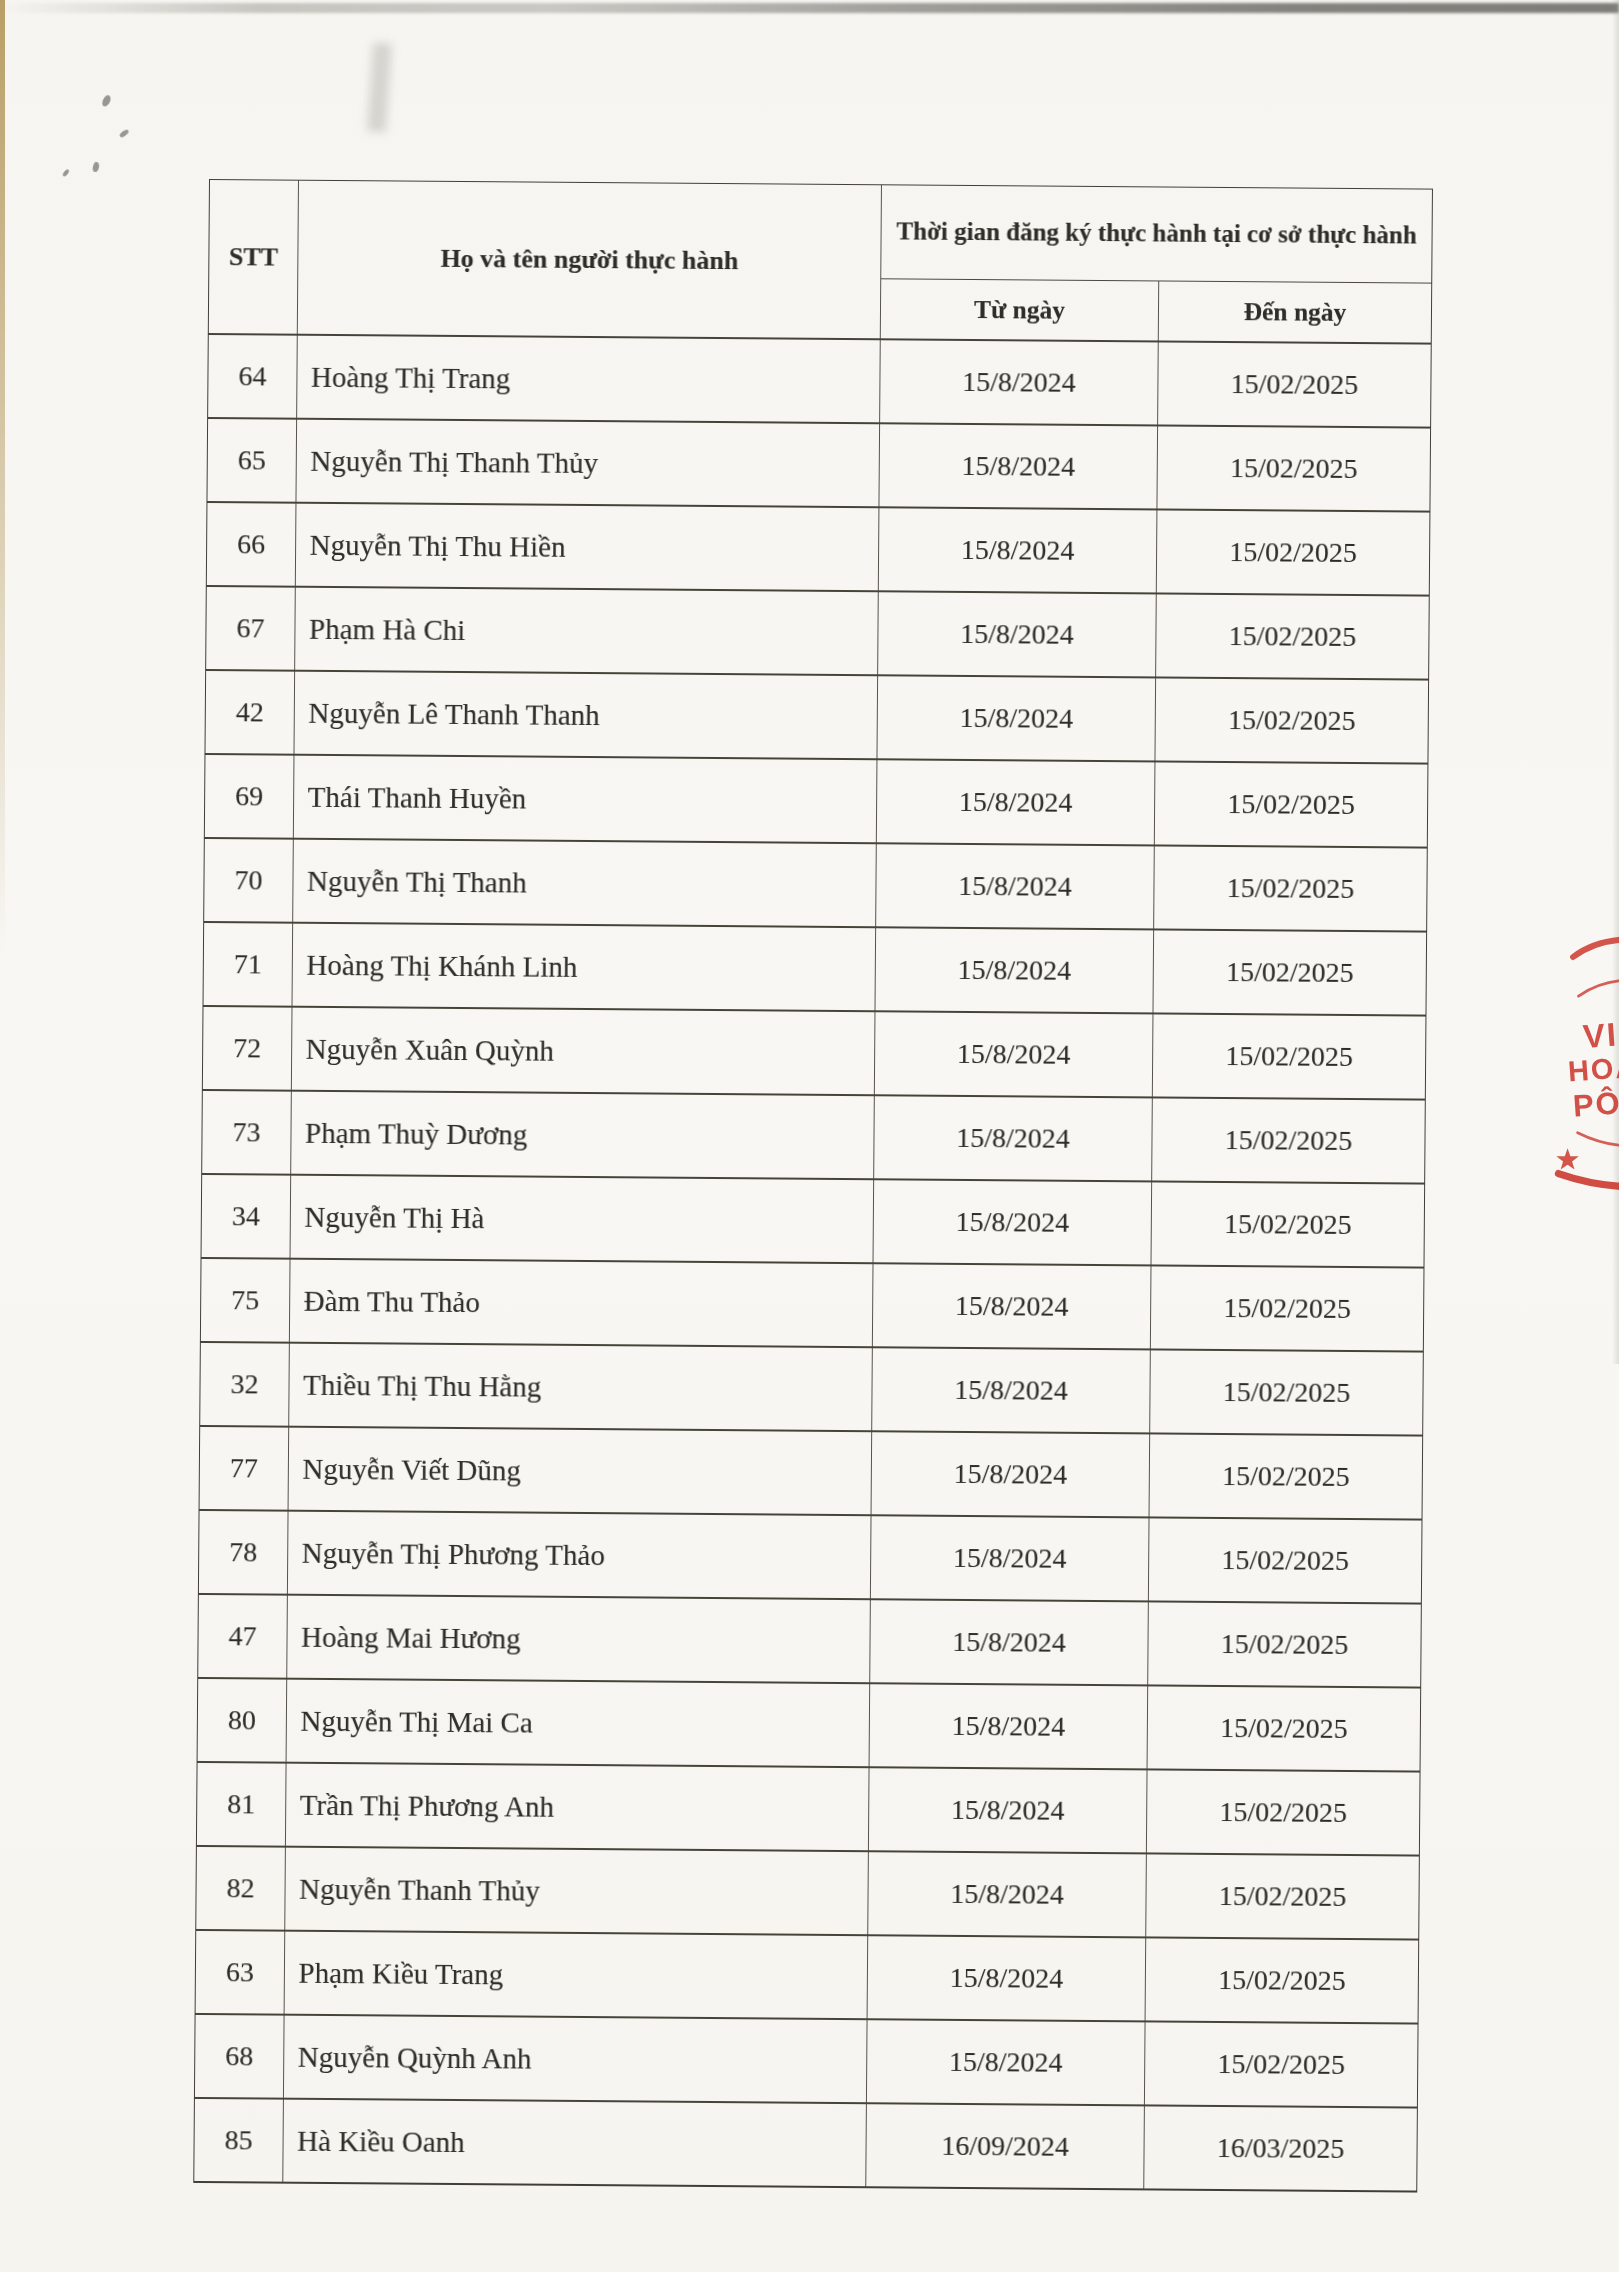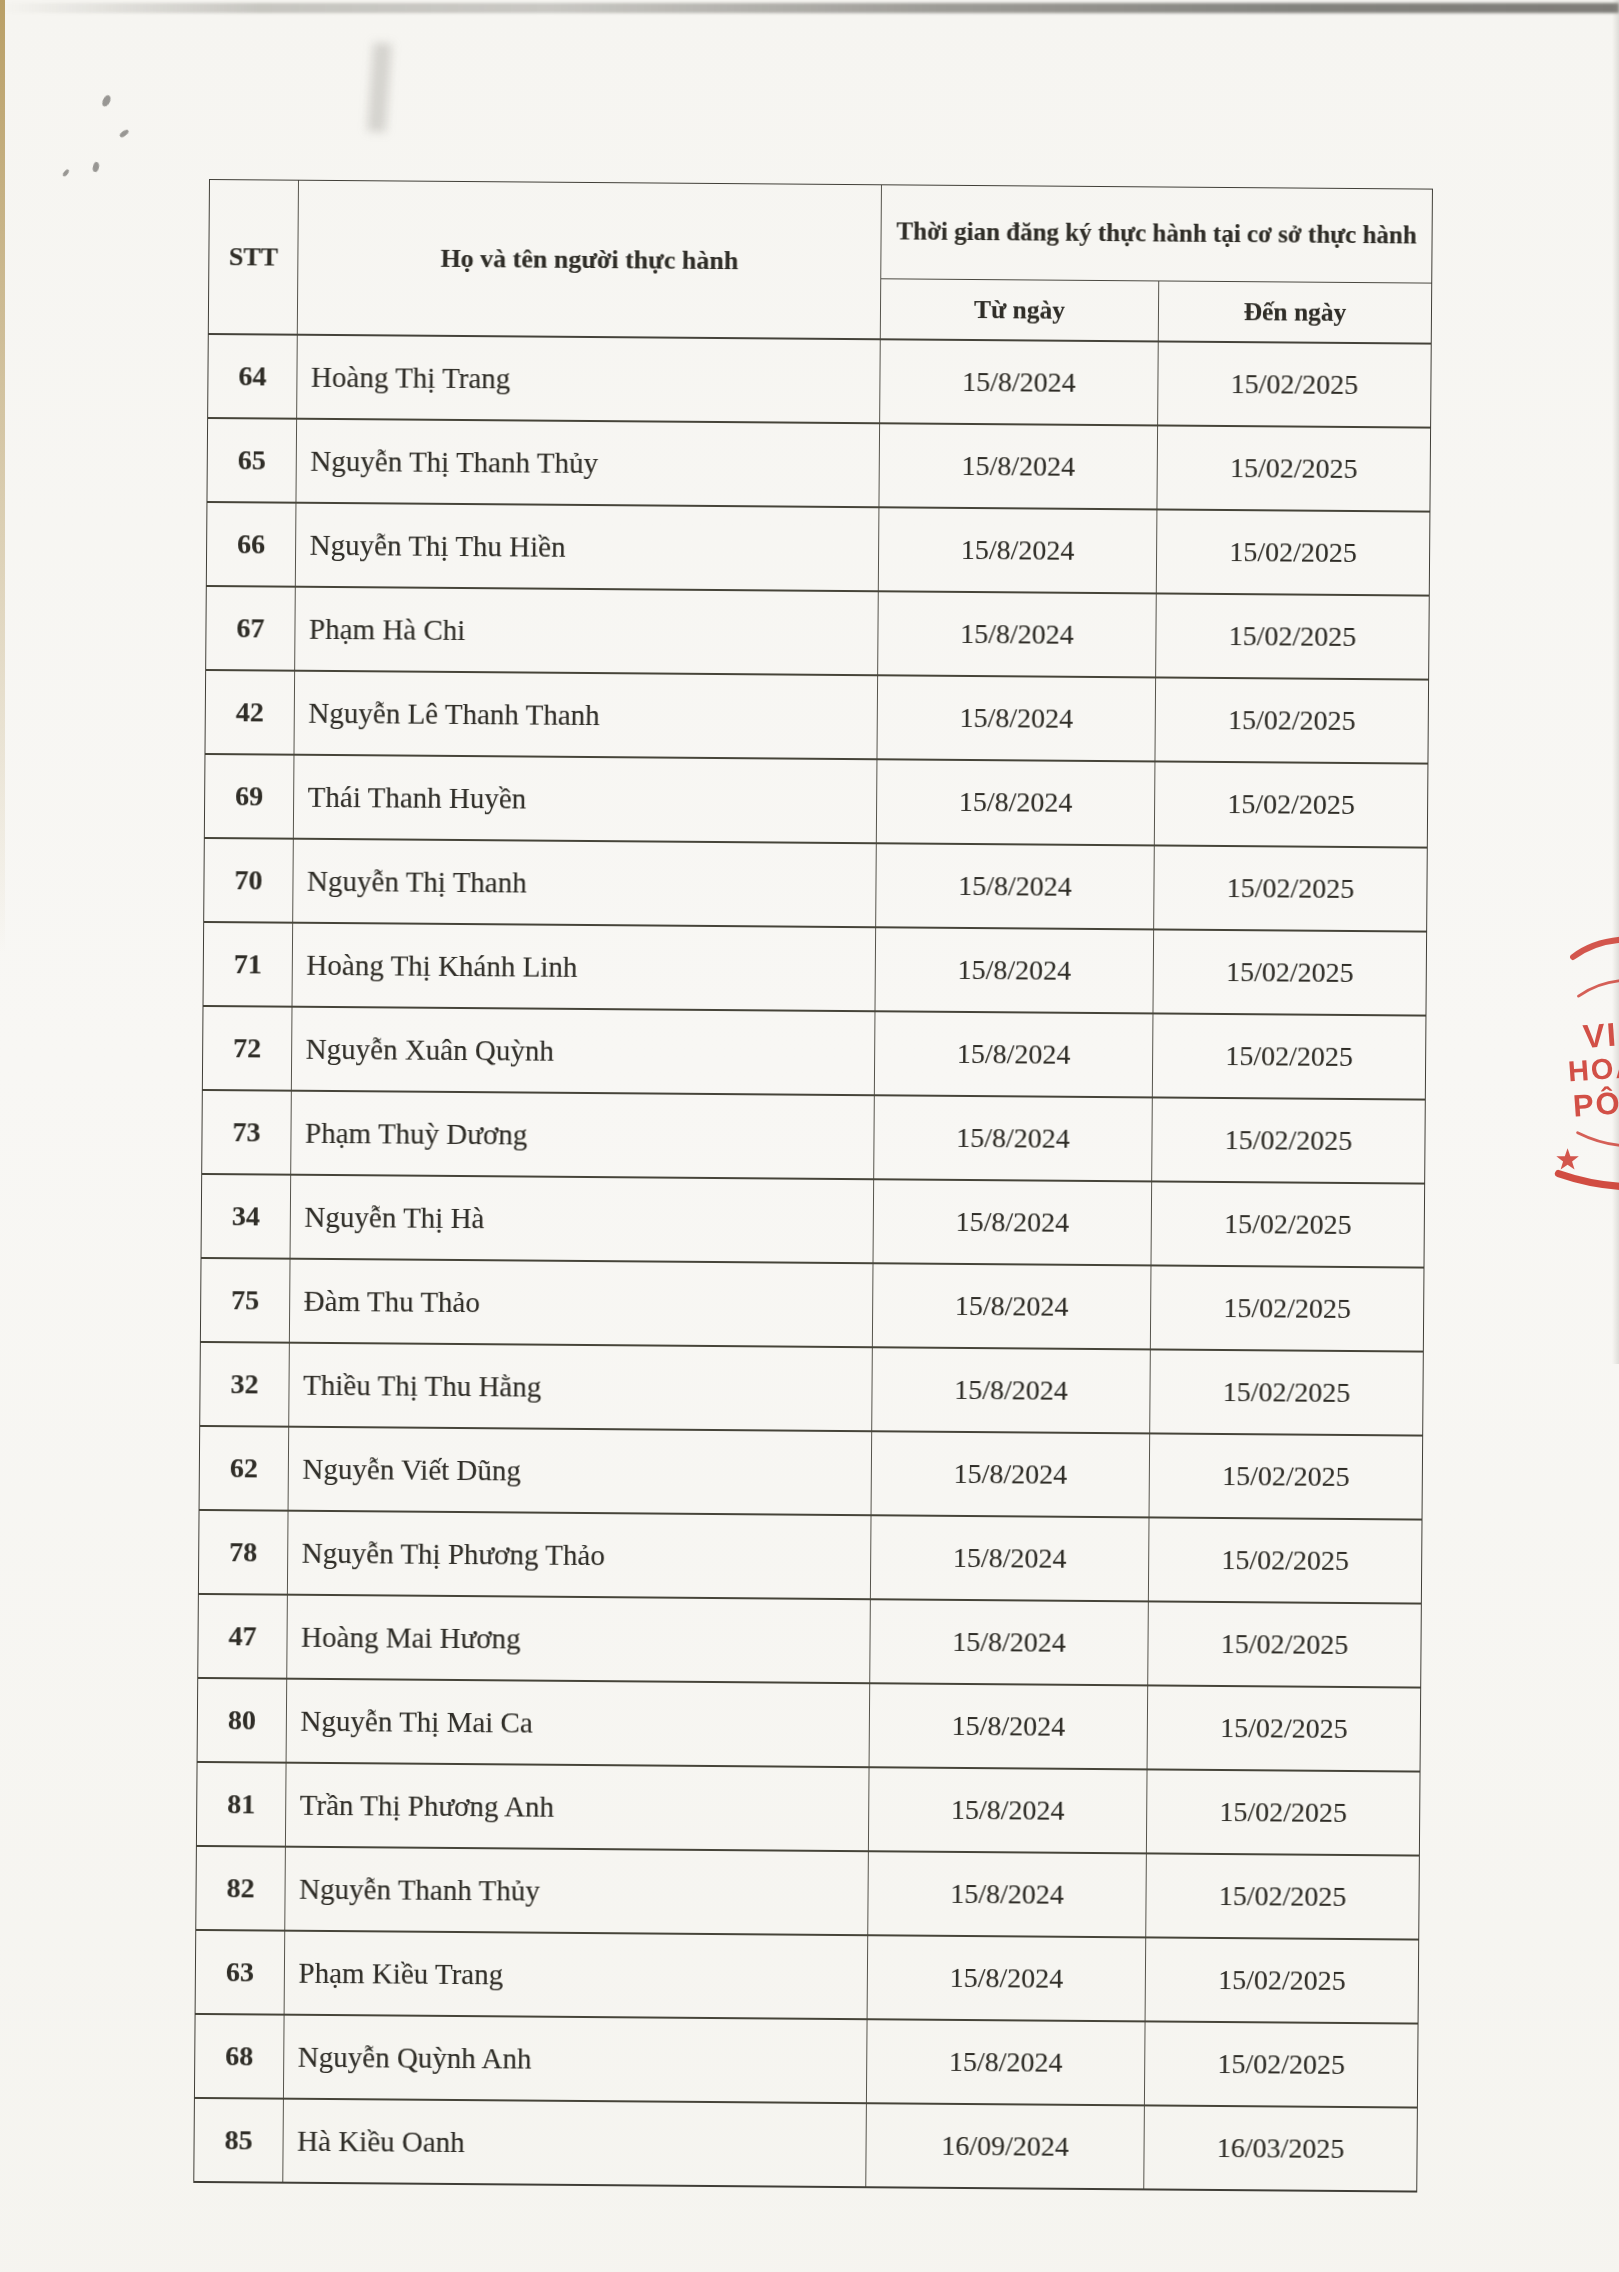--- a/index.html
+++ b/index.html
@@ -49,21 +49,21 @@
   .cell{box-sizing:border-box;display:flex;align-items:center;justify-content:center;}
   .vline{border-right:1.4px solid #55534b;}
   .h-stt{grid-row:1/3;grid-column:1;font-weight:bold;font-size:26px;}
   .h-name{grid-row:1/3;grid-column:2;font-weight:bold;font-size:26px;}
   .h-period{grid-row:1;grid-column:3/5;border-bottom:1.8px solid #4a4840;
     font-weight:bold;font-size:25px;line-height:1.55;text-align:center;padding:0 12.7px;}
   .h-from{grid-row:2;grid-column:3;font-weight:bold;font-size:25.5px;}
   .h-to{grid-row:2;grid-column:4;font-weight:bold;font-size:25.5px;}
   .trow{height:82px;border-bottom:2.3px solid #464439;}
   .trow:last-child{border-bottom:none;}
-  .c-stt{font-size:28px;font-weight:bold;}
+  .c-stt{font-size:28px;}
   .c-name{justify-content:flex-start;padding-left:13.6px;font-size:29px;}
   .c-from,.c-to{font-size:28px;}
   .cell span{text-shadow:0.3px 0.3px 0 rgba(47,45,39,0.28);}
   
   .stamp{position:absolute;left:1532px;top:927px;width:88px;height:273px;filter:blur(0.3px);}
   .stamp svg{position:absolute;left:0;top:0;}
   .stamp-frag{
     position:absolute;font-family:"Liberation Sans","DejaVu Sans",sans-serif;
     font-weight:bold;letter-spacing:1.8px;transform:rotate(-4deg);opacity:0.88;white-space:nowrap;
   }
@@ -294,21 +294,21 @@
       <div class="cell vline c-from">
             <span>15/8/2024</span>
           </div>
       <div class="cell c-to">
             <span>15/02/2025</span>
           </div>
     </div>
 
     <div class="trow grid-cols">
       <div class="cell vline c-stt">
-            <span>62</span>
+            <span>77</span>
           </div>
       <div class="cell vline c-name">
             <span>Nguyễn Viết Dũng</span>
           </div>
       <div class="cell vline c-from">
             <span>15/8/2024</span>
           </div>
       <div class="cell c-to">
             <span>15/02/2025</span>
           </div>

